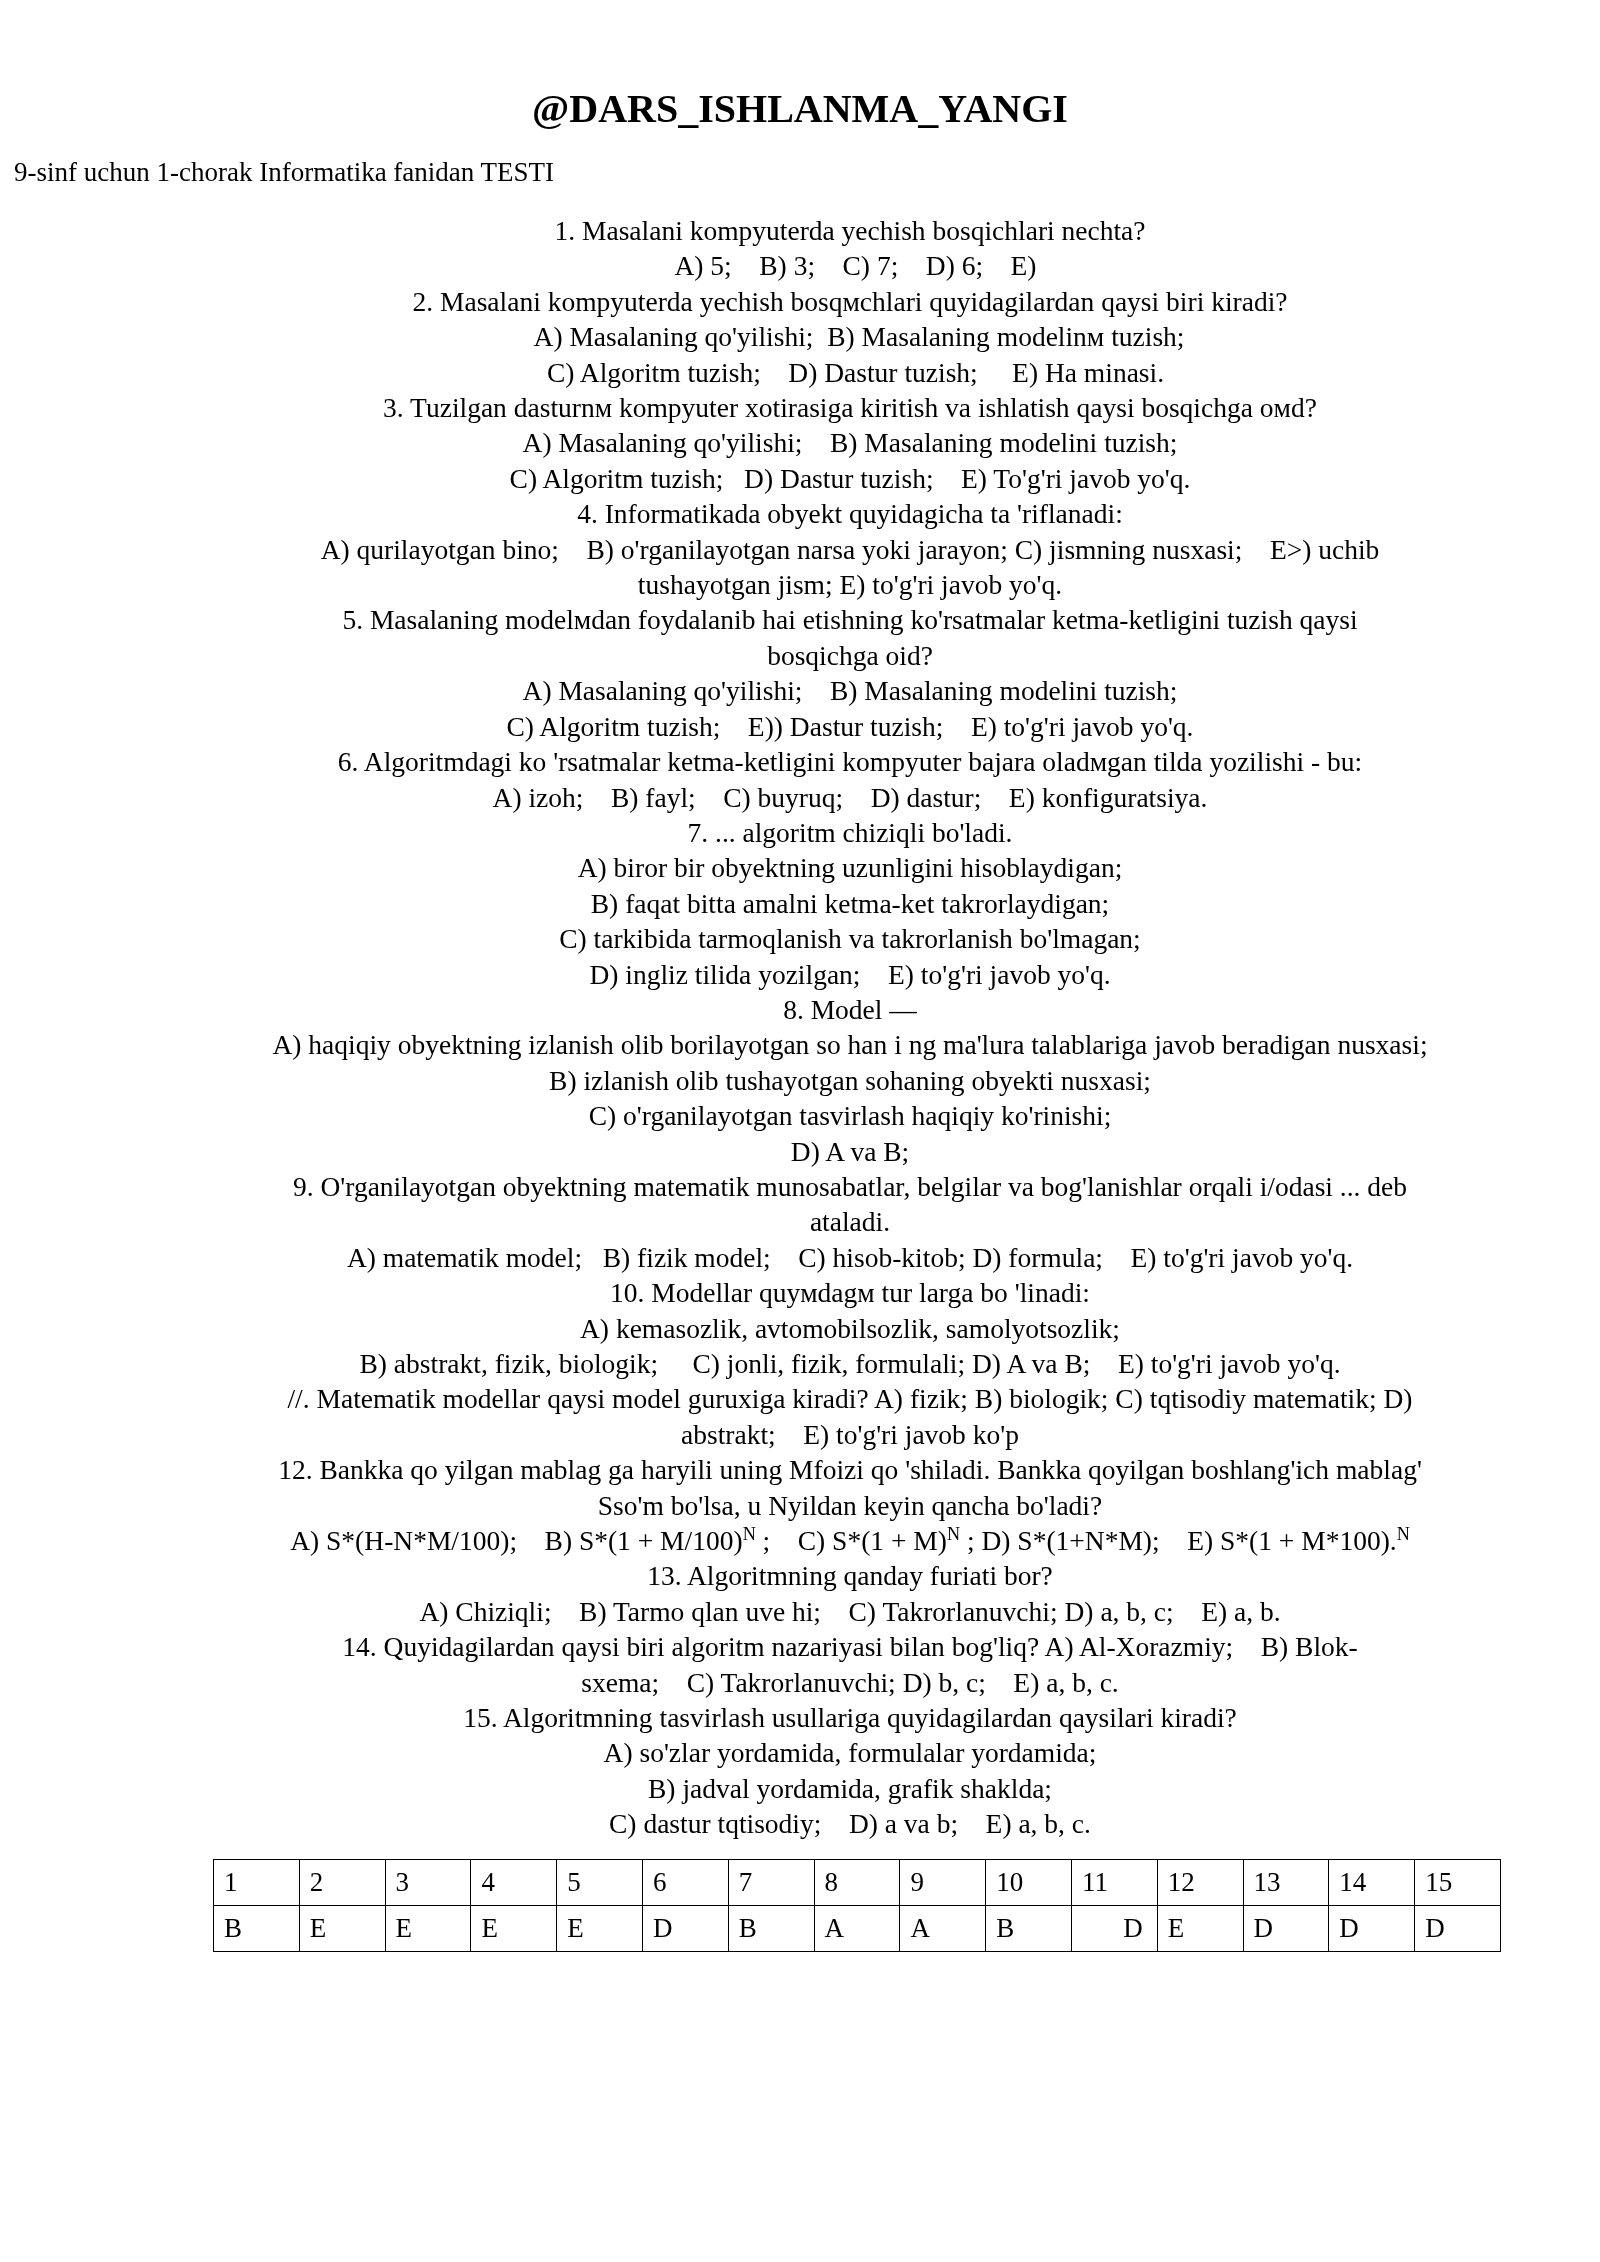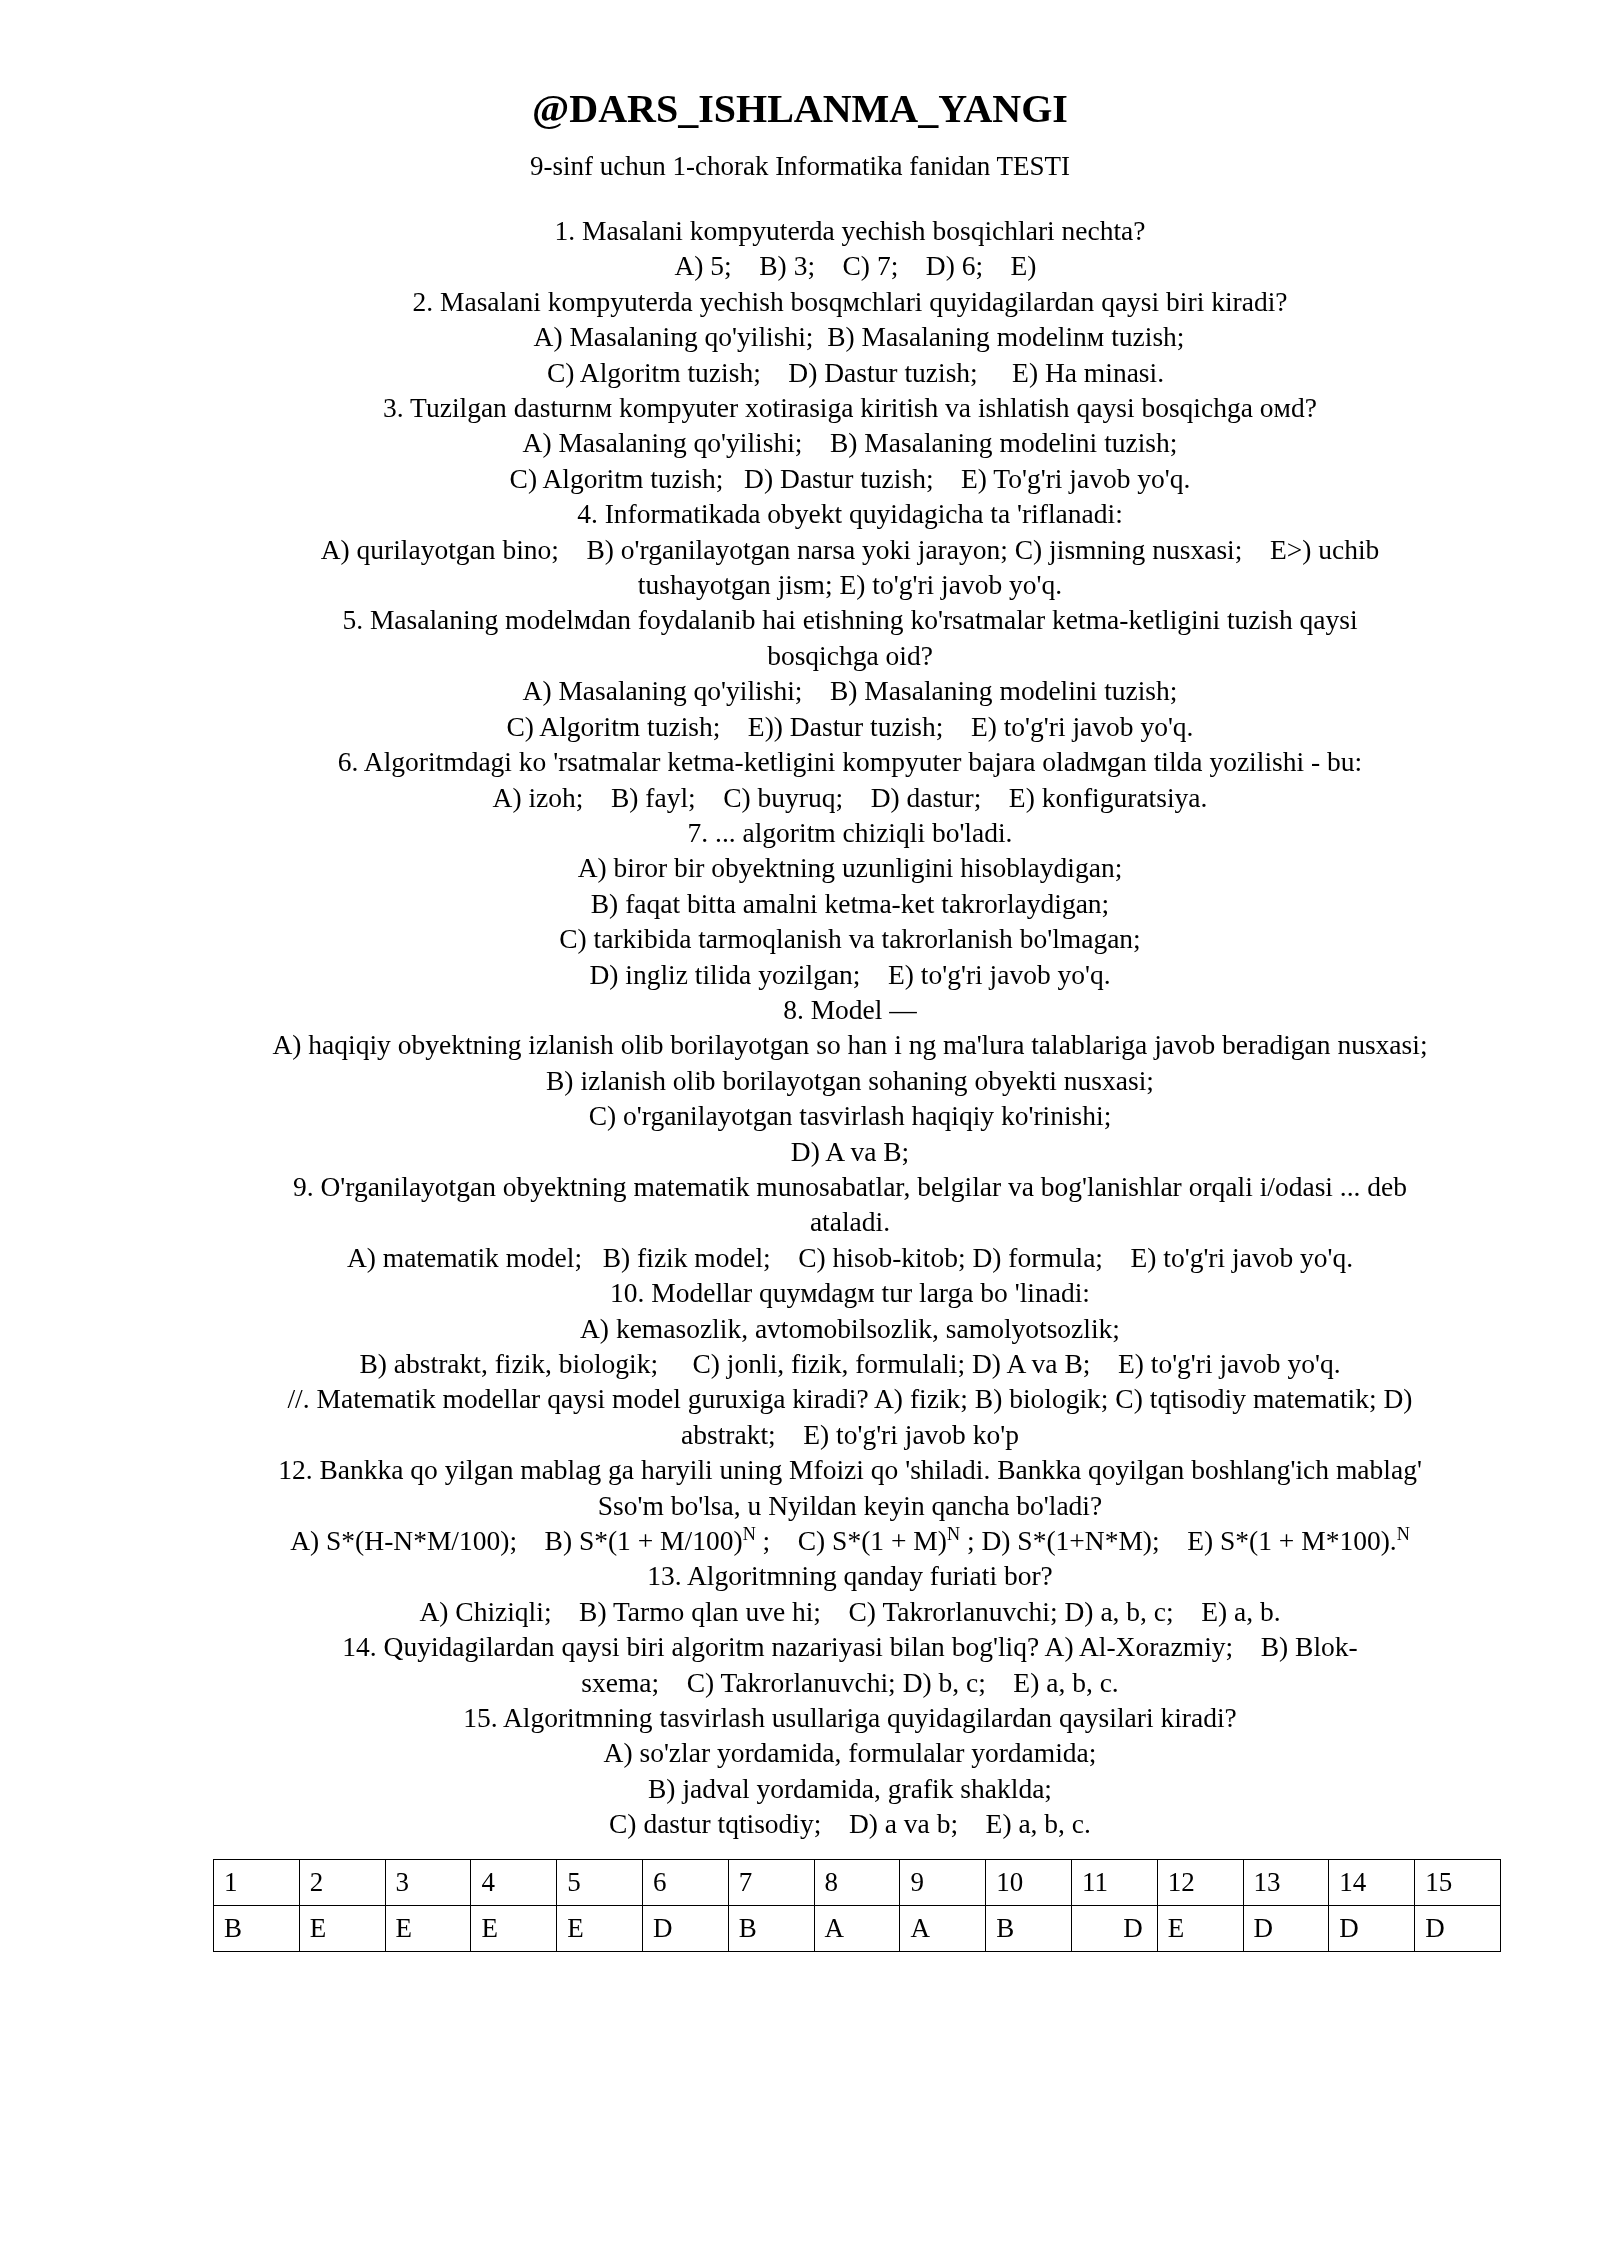--- a/index.html
+++ b/index.html
@@ -26,24 +26,23 @@
   .doc-title {
     text-align: center;
     font-size: 40px;
     font-weight: bold;
     letter-spacing: 0px;
     margin: 0;
     padding-top: 88px;
     line-height: 1.05;
   }
   .doc-subtitle {
-    text-align: center;
     font-size: 27px;
     font-weight: normal;
-    margin: 8px;
+    margin: 14px;
     padding-top: 14px;
     line-height: 1.1;
   }
 
   
   .content {
     position: absolute;
     left: 224px;
     top: 213px;
     width: 1252px;
@@ -124,21 +123,21 @@
         <p class="ln">C) Algoritm tuzish;    E)) Dastur tuzish;    E) to'g'ri javob yo'q.</p>
         <p class="ln it">6. Algoritmdagi ko 'rsatmalar ketma-ketligini kompyuter bajara oladмgan tilda yozilishi - bu:</p>
         <p class="ln">A) izoh;    B) fayl;    C) buyruq;    D) dastur;    E) konfiguratsiya.</p>
         <p class="ln it">7. ... algoritm chiziqli bo'ladi.</p>
         <p class="ln">A) biror bir obyektning uzunligini hisoblaydigan;</p>
         <p class="ln">B) faqat bitta amalni ketma-ket takrorlaydigan;</p>
         <p class="ln">C) tarkibida tarmoqlanish va takrorlanish bo'lmagan;</p>
         <p class="ln">D) ingliz tilida yozilgan;    E) to'g'ri javob yo'q.</p>
         <p class="ln it">8. Model —</p>
         <p class="ln">A) haqiqiy obyektning izlanish olib borilayotgan so han i ng ma'lura talablariga javob beradigan nusxasi;</p>
-        <p class="ln">B) izlanish olib borilayotgan sohaning obyekti nusxasi;</p>
+        <p class="ln">B) izlanish olib tushayotgan sohaning obyekti nusxasi;</p>
         <p class="ln">C) o'rganilayotgan tasvirlash haqiqiy ko'rinishi;</p>
         <p class="ln">D) A va B;</p>
         <p class="ln it">9. O'rganilayotgan obyektning matematik munosabatlar, belgilar va bog'lanishlar orqali i/odasi ... deb</p>
         <p class="ln it">ataladi.</p>
         <p class="ln">A) matematik model;   B) fizik model;    C) hisob-kitob; D) formula;    E) to'g'ri javob yo'q.</p>
         <p class="ln it">10. Modellar quyмdagм tur larga bo 'linadi:</p>
         <p class="ln">A) kemasozlik, avtomobilsozlik, samolyotsozlik;</p>
         <p class="ln">B) abstrakt, fizik, biologik;     C) jonli, fizik, formulali; D) A va B;    E) to'g'ri javob yo'q.</p>
         <p class="ln it">//. Matematik modellar qaysi model guruxiga kiradi? A) fizik; B) biologik; C) tqtisodiy matematik; D)</p>
         <p class="ln it">abstrakt;    E) to'g'ri javob ko'p</p>

